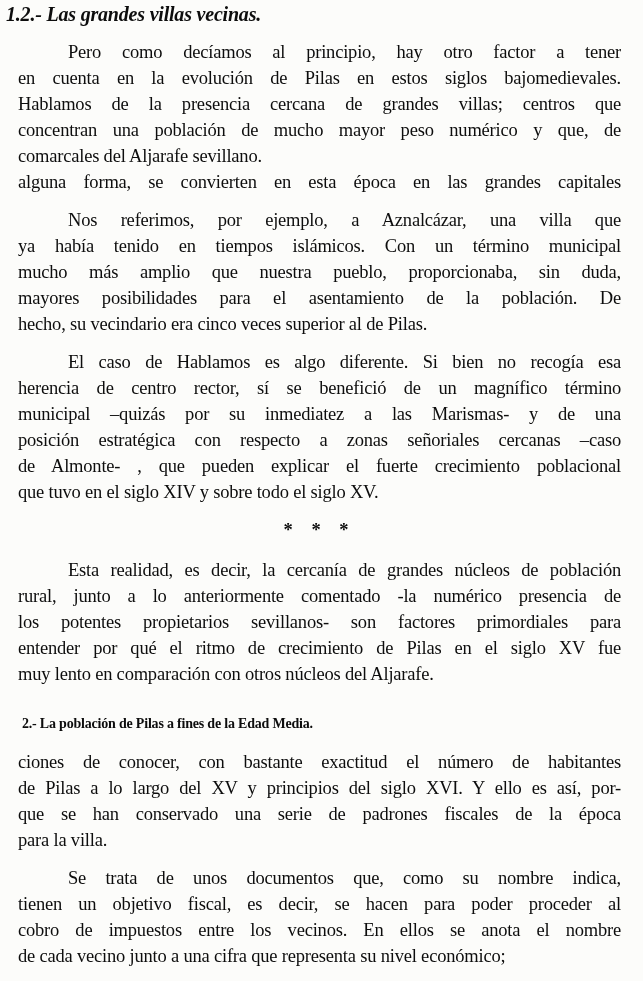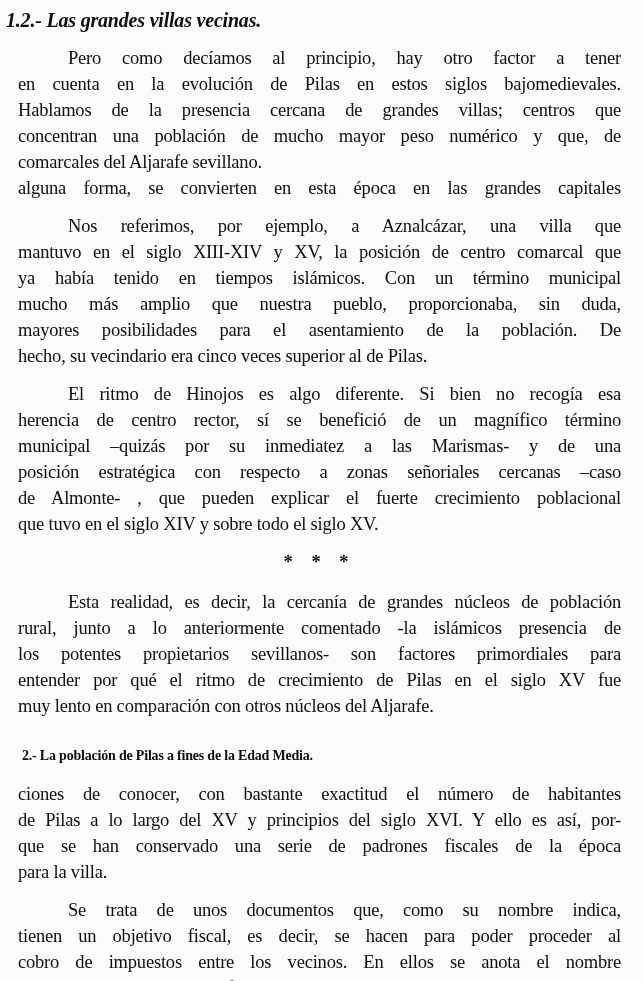--- a/index.html
+++ b/index.html
@@ -7,21 +7,21 @@
     padding: 0;
     width: 643px;
     height: 981px;
     overflow: hidden;
     background: #fcfcfa;
   }
   .page {
     box-sizing: border-box;
     width: 643px;
     height: 749px;
-    padding: 7px 10px 0 6px;
+    padding: 1px 10px 0 6px;
     font-family: "Liberation Serif", "DejaVu Serif", serif;
     font-size: 18.5px;
     line-height: 26px;
     color: #0d0d0d;
     letter-spacing: -0.2px;
   }
   .h-italic {
     font-size: 20px;
     font-weight: bold;
     font-style: italic;
@@ -61,41 +61,40 @@
     <div class="line first">Pero como decíamos al principio, hay otro factor a tener</div>
     <div class="line">en cuenta en la evolución de Pilas en estos siglos bajomedievales.</div>
     <div class="line">Hablamos de la presencia cercana de grandes villas; centros que</div>
     <div class="line">concentran una población de mucho mayor peso numérico y que, de</div>
     <div class="line last">comarcales del Aljarafe sevillano.</div>
     <div class="line">alguna forma, se convierten en esta época en las grandes capitales</div>
   </div>
 
   <div class="para">
     <div class="line first">Nos referimos, por ejemplo, a Aznalcázar, una villa que</div>
-    <div class="line">mantuvo en el siglo XIII-XIV y XV, la posición de centro comarcal que</div>
     <div class="line">ya había tenido en tiempos islámicos. Con un término municipal</div>
     <div class="line">mucho más amplio que nuestra pueblo, proporcionaba, sin duda,</div>
     <div class="line">mayores posibilidades para el asentamiento de la población. De</div>
     <div class="line last">hecho, su vecindario era cinco veces superior al de Pilas.</div>
   </div>
 
   <div class="para">
-    <div class="line first">El ritmo de Hinojos es algo diferente. Si bien no recogía esa</div>
+    <div class="line first">El caso de Hablamos es algo diferente. Si bien no recogía esa</div>
     <div class="line">herencia de centro rector, sí se benefició de un magnífico término</div>
     <div class="line">municipal –quizás por su inmediatez a las Marismas- y de una</div>
     <div class="line">posición estratégica con respecto a zonas señoriales cercanas –caso</div>
     <div class="line">de Almonte- , que pueden explicar el fuerte crecimiento poblacional</div>
     <div class="line last">que tuvo en el siglo XIV y sobre todo el siglo XV.</div>
   </div>
 
   <div class="separator">* * *</div>
 
   <div class="para">
     <div class="line first">Esta realidad, es decir, la cercanía de grandes núcleos de población</div>
-    <div class="line">rural, junto a lo anteriormente comentado -la islámicos presencia de</div>
+    <div class="line">rural, junto a lo anteriormente comentado -la numérico presencia de</div>
     <div class="line">los potentes propietarios sevillanos- son factores primordiales para</div>
     <div class="line">entender por qué el ritmo de crecimiento de Pilas en el siglo XV fue</div>
     <div class="line last">muy lento en comparación con otros núcleos del Aljarafe.</div>
   </div>
 
   <h2 class="h-bold">2.- La población de Pilas a fines de la Edad Media.</h2>
 
   <div class="para">
     <div class="line">ciones de conocer, con bastante exactitud el número de habitantes</div>
     <div class="line">de Pilas a lo largo del XV y principios del siglo XVI. Y ello es así, por-</div>

